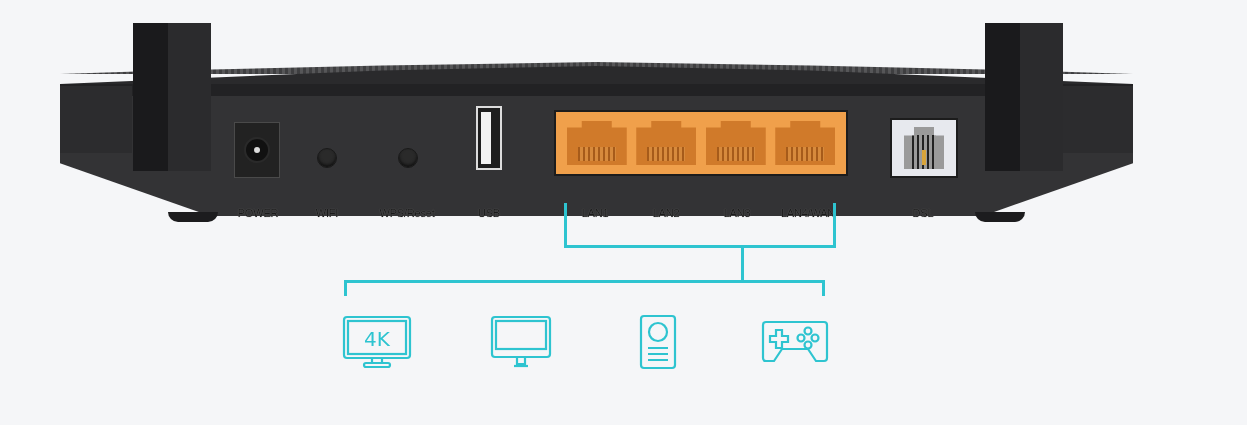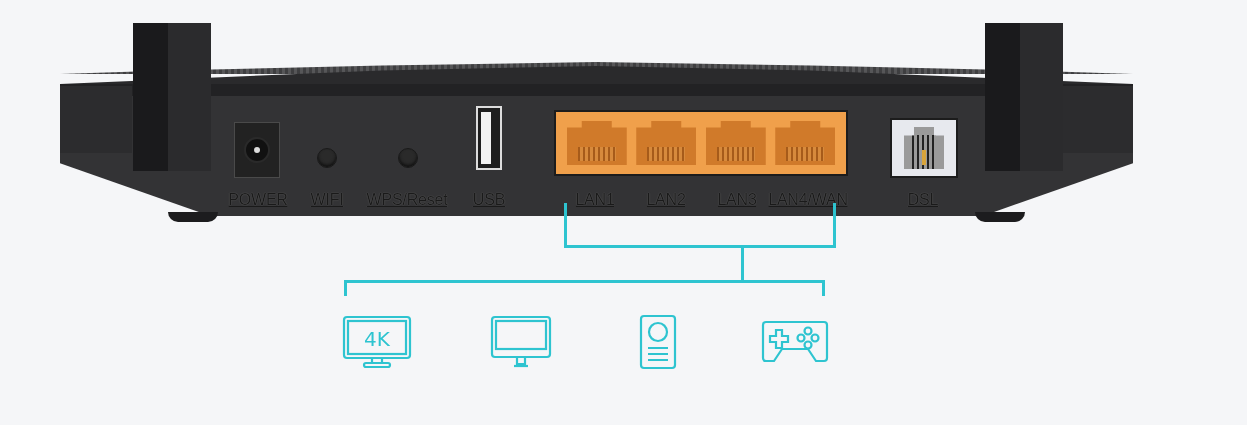--- a/index.html
+++ b/index.html
@@ -36,21 +36,21 @@
     clip-path: polygon(25% 0, 75% 0, 75% 15%, 100% 15%, 100% 100%, 0 100%, 0 15%, 25% 15%); }
   .rj45 .pins { position:absolute; left: 18%; right: 18%; bottom: 4px; height: 14px;
     background: repeating-linear-gradient(90deg, #a65b1a 0 2px, #d78a3c 2px 5px); }
   .dsl { left: 890px; top: 118px; width: 68px; height: 60px; background: #e7e9ee; border: 2px solid #1c1c1c; box-sizing: border-box; display:flex; align-items:center; justify-content:center; }
   .dsl .jack { width: 40px; height: 42px; background: #9a9a9a; position: relative;
     clip-path: polygon(25% 0, 75% 0, 75% 20%, 100% 20%, 100% 100%, 0 100%, 0 20%, 25% 20%); }
   .dsl .jack .pins { position:absolute; left: 20%; right: 20%; top: 20%; bottom: 0;
     background: repeating-linear-gradient(90deg, #222 0 2px, #9a9a9a 2px 5px); }
   .dsl .jack .gold { position:absolute; left: 44%; width: 12%; top: 55%; bottom: 10%; background: #d8a43a; }
 
-  .port-label { top: 191px; color: #1a1a1a; font-size: 16px; text-shadow: 0 0 1px #777; letter-spacing: -0.2px; transform: translateX(-50%); white-space: nowrap; text-decoration: underline; }
+  .port-label { top: 207px; color: #1a1a1a; font-size: 11px; text-shadow: 0 0 1px #777; letter-spacing: -0.2px; transform: translateX(-50%); white-space: nowrap; }
 
   
   .line { background: #2ec4d0; }
 
   
   .device-icon { top: 314px; width: 70px; height: 56px; }
   .device-icon svg { width: 100%; height: 100%; }
 </style>
 </head>
 <body>

